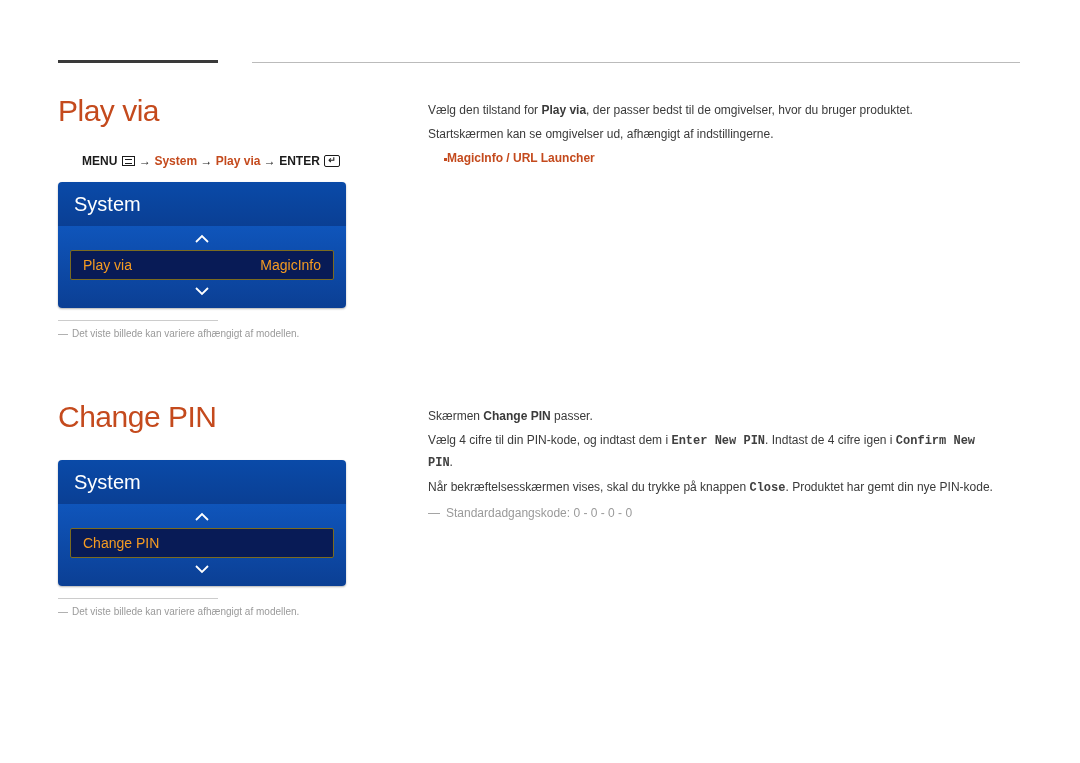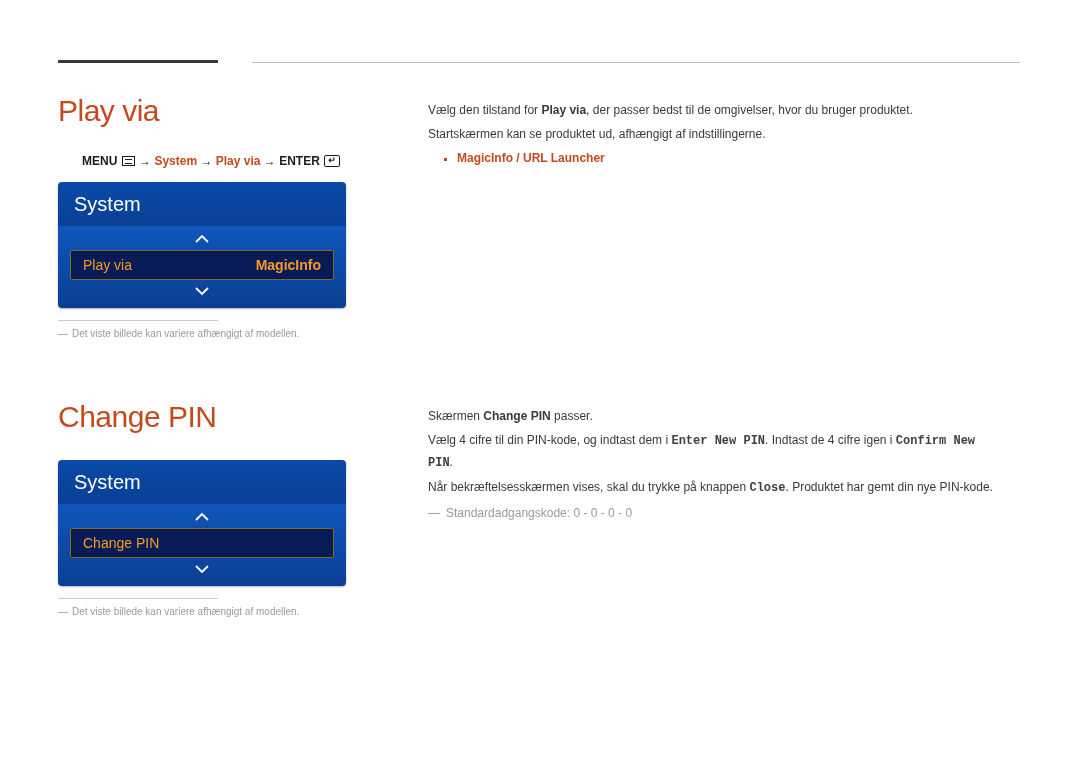--- a/index.html
+++ b/index.html
@@ -111,21 +111,21 @@
       background: #081b56;
       border: 1px solid #7b6b1f;
       border-radius: 2px;
       padding: 6px 12px;
       display: flex;
       justify-content: space-between;
       align-items: center;
       margin: 2px 0;
     }
     .panel-row-label { color: #f59b22; font-size: 14px; }
-    .panel-row-value { color: #f59b22; font-size: 14px; font-weight: bold; }
+    .panel-row-value { color: #f59b22; font-size: 14px; }
     .subdivider {
       width: 160px;
       height: 1px;
       background: #ccc;
       margin: 10px 0 6px;
     }
     .note-dash {
       font-size: 10px;
       color: #9a9a9a;
       line-height: 1.4;
@@ -143,21 +143,20 @@
       font-size: 12px;
       color: #3a3a3a;
       line-height: 1.7;
       margin-bottom: 4px;
     }
     .body-text .bold { font-weight: bold; }
     .body-text .orange-bold { color: #404040; font-weight: bold; font-family: Liberation Mono, monospace; }
     .bullet-row {
       display: flex;
       align-items: flex-start;
-      gap: 10px;
       margin-left: 16px;
       margin-top: 6px;
     }
     .bullet-dot {
       width: 3px; height: 3px;
       background: #c44a1d;
       margin-top: 7px;
       flex-shrink: 0;
     }
     .bullet-text {
@@ -228,21 +227,21 @@
   </div>
 
   <div class="subdivider"></div>
   <div class="note-dash">Det viste billede kan variere afhængigt af modellen.</div>
 </div>
 
 <div class="right-col section1-right">
   <div class="body-text">
     <span>Vælg den tilstand for </span><span class="bold">Play via</span><span>, der passer bedst til de omgivelser, hvor du bruger produktet.</span>
   </div>
-  <div class="body-text">Startskærmen kan se produktet ud, afhængigt af indstillingerne.</div>
+  <div class="body-text">Startskærmen kan se omgivelser ud, afhængigt af indstillingerne.</div>
   <div class="bullet-row">
     <div class="bullet-dot"></div>
     <div class="bullet-text">MagicInfo / URL Launcher</div>
   </div>
 </div>
 
 <div class="left-col section2-left">
   <div class="heading">Change PIN</div>
 
 

